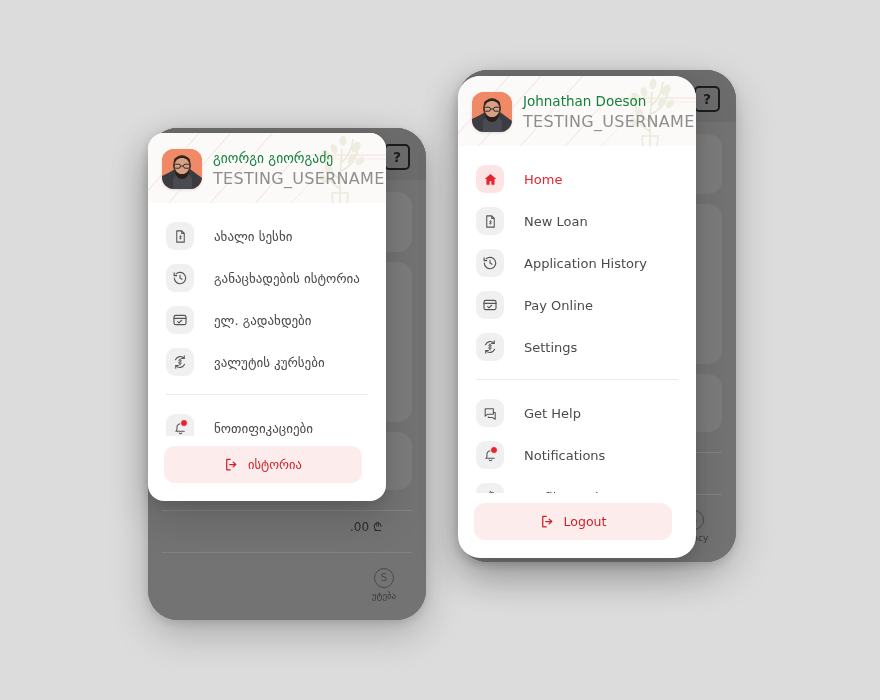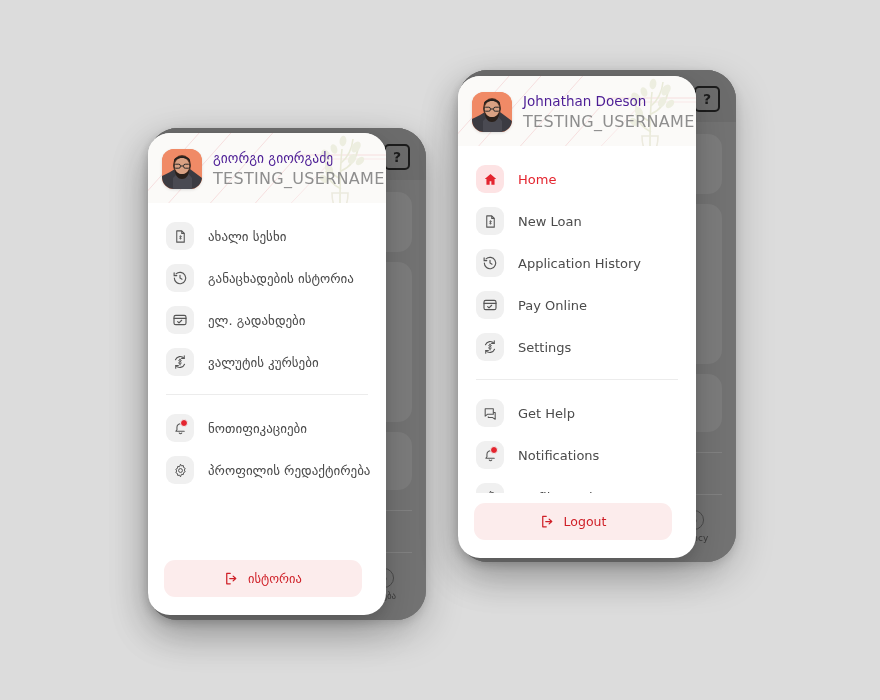--- a/index.html
+++ b/index.html
@@ -141,42 +141,42 @@
     border-radius: 12px;
     flex: none;
     overflow: hidden;
     position: relative;
     background: #f08a66;
     box-shadow: 0 1px 3px rgba(0,0,0,.12);
   }
   .user-text { position: relative; z-index: 2; min-width: 0; }
   .user-name {
     font-size: 13.5px;
-    color: #4c1d95;
+    color: #15803d;
     line-height: 1.25;
     white-space: nowrap;
   }
   .user-handle {
     font-size: 16px;
     color: #8e8e8e;
     letter-spacing: .3px;
     margin-top: 2px;
     white-space: nowrap;
   }
 
   .drawer-body {
     flex: 1 1 auto;
     padding: 12px 0 4px 0;
     overflow: hidden;
   }
 
   .menu-item {
     display: flex;
     align-items: center;
-    gap: 14px;
+    gap: 20px;
     padding: 7px 18px;
     cursor: pointer;
   }
   .menu-icon {
     width: 28px; height: 28px;
     border-radius: 9px;
     background: #f0f0f0;
     display: flex; align-items: center; justify-content: center;
     flex: none;
     position: relative;
@@ -244,21 +244,21 @@
     <div class="bg-line" style="left:14px; top:382px; width:250px;"></div>
     <div class="bg-amount" style="left:202px; top:390px;">.00 ₾</div>
     <div class="bg-line" style="left:14px; top:424px; width:250px;"></div>
     <div class="bg-tab" style="left:208px; top:440px; width:56px;">
       <span class="tabicon"></span>
       <span>უტება</span>
     </div>
   </div>
 </div>
 
-<div class="drawer" style="left:148px; top:133px; width:238px; height:482px;">
+<div class="drawer" style="left:148px; top:133px; width:238px; height:368px;border-radius:16px;">
 
   <div class="drawer-header">
     <svg class="hdr-lines" viewBox="0 0 238 80" preserveAspectRatio="none">
       <path d="M-20 80 L60 -10" stroke="#f6dede" stroke-width="1" fill="none"></path>
       <path d="M10 82 L90 -8" stroke="#f6dede" stroke-width="1" fill="none"></path>
       <path d="M50 84 L130 -6" stroke="#f6dede" stroke-width="1" fill="none"></path>
       <path d="M95 84 L150 22 L238 22" stroke="#f6dede" stroke-width="1" fill="none"></path>
       <path d="M130 84 L185 26 L238 26" stroke="#f9e8e8" stroke-width="1" fill="none"></path>
     </svg>
     <svg class="hdr-deco" viewBox="0 0 86 84">

